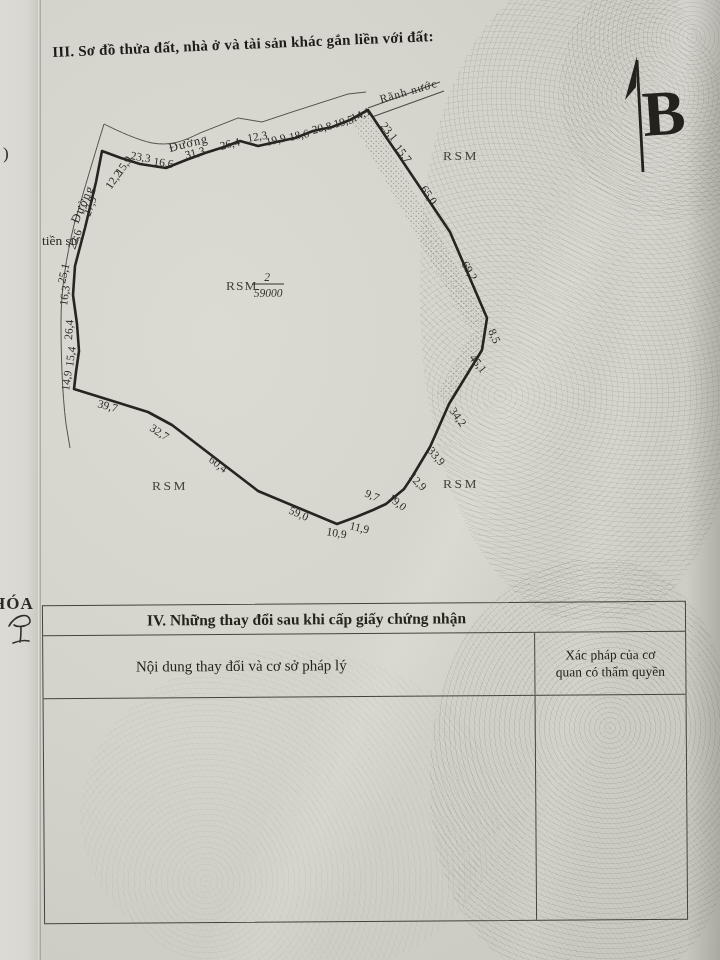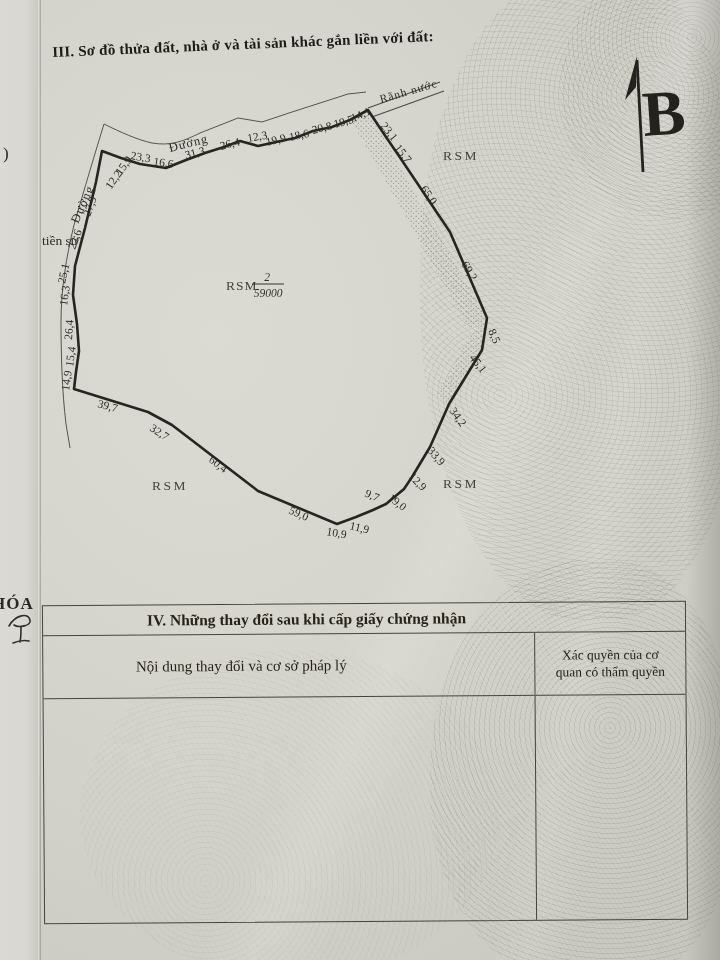--- a/index.html
+++ b/index.html
@@ -171,21 +171,21 @@
     <text class="m" transform="translate(65,284) rotate(-77)">25,1</text>
     <text class="m" transform="translate(75,250) rotate(-70)">22,6</text>
     <text class="m" transform="translate(90,217) rotate(-70)">27,9</text>
   </svg>
 
   <div class="tableIV">
     <div class="t-title">IV. Những thay đổi sau khi cấp giấy chứng nhận</div>
     <div class="t-head">
       <div class="t-col1">Nội dung thay đổi và cơ sở pháp lý</div>
       <div class="t-col2">
-        <span>Xác quyền của cơ</span>
+        <span>Xác pháp của cơ</span>
         <span>quan có thẩm quyền</span>
       </div>
     </div>
     <div class="t-body">
       <div class="t-cell-left"></div>
       <div class="t-cell-right"></div>
     </div>
   </div>
 
 </div>

